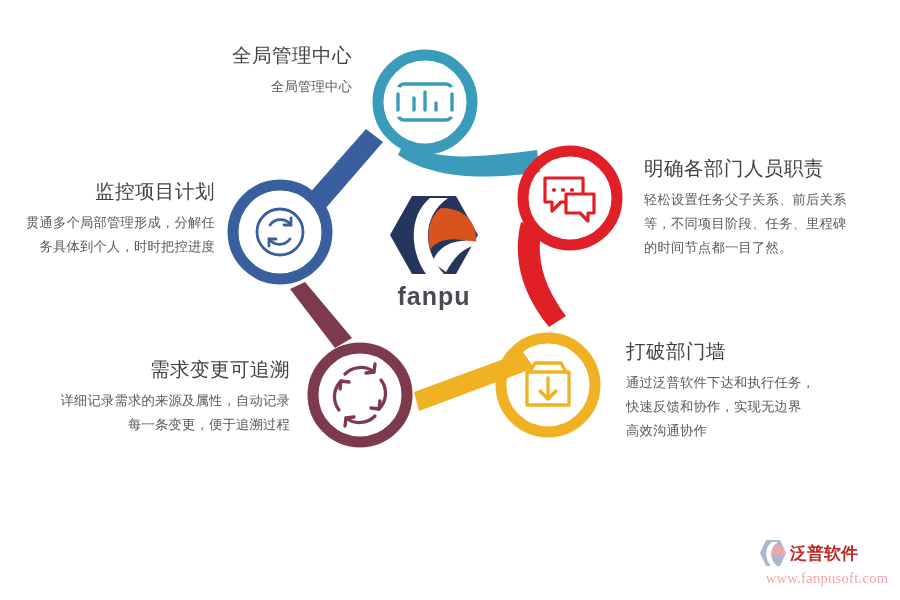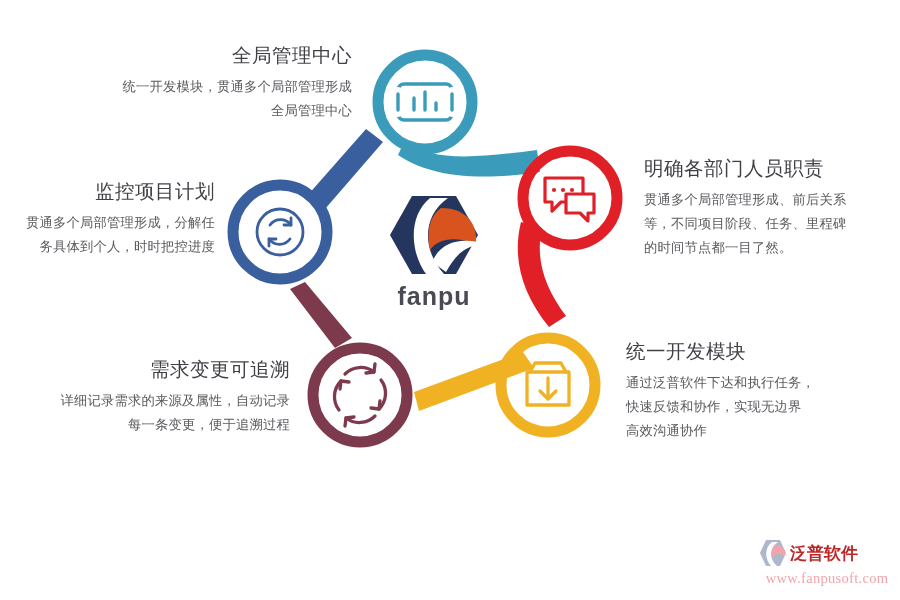--- a/index.html
+++ b/index.html
@@ -192,21 +192,20 @@
         <path d="M 291 225 l 0 -7 M 291 225 l -7 0"></path>
         <path d="M 290 239 a 13 13 0 0 1 -21 0"></path>
         <path d="M 269 239 l 0 7 M 269 239 l 7 0"></path>
       </g>
     </g>
   </svg>
 
   <div class="block align-right" id="blk-global">
     <div class="title">全局管理中心</div>
     <div class="body">
-      <span class="ln">统一开发模块，贯通多个局部管理形成</span>
       <span class="ln">全局管理中心</span>
     </div>
   </div>
 
   <div class="block align-right" id="blk-monitor">
     <div class="title">监控项目计划</div>
     <div class="body">
       <span class="ln">贯通多个局部管理形成，分解任</span>
       <span class="ln">务具体到个人，时时把控进度</span>
     </div>
@@ -216,28 +215,28 @@
     <div class="title">需求变更可追溯</div>
     <div class="body">
       <span class="ln">详细记录需求的来源及属性，自动记录</span>
       <span class="ln">每一条变更，便于追溯过程</span>
     </div>
   </div>
 
   <div class="block align-left" id="blk-duty">
     <div class="title">明确各部门人员职责</div>
     <div class="body">
-      <span class="ln">贯通多个局部管理形成、前后关系</span>
+      <span class="ln">轻松设置任务父子关系、前后关系</span>
       <span class="ln">等，不同项目阶段、任务、里程碑</span>
       <span class="ln">的时间节点都一目了然。</span>
     </div>
   </div>
 
   <div class="block align-left" id="blk-wall">
-    <div class="title">统一开发模块</div>
+    <div class="title">打破部门墙</div>
     <div class="body">
       <span class="ln">通过泛普软件下达和执行任务，</span>
       <span class="ln">快速反馈和协作，实现无边界</span>
       <span class="ln">高效沟通协作</span>
     </div>
   </div>
 
   <div id="center-logo">
     <svg class="mark" viewBox="0 0 96 86">
       <path d="M 26 4 L 70 4 L 92 43 L 70 82 L 26 82 L 4 43 Z" fill="#24355e"></path>

